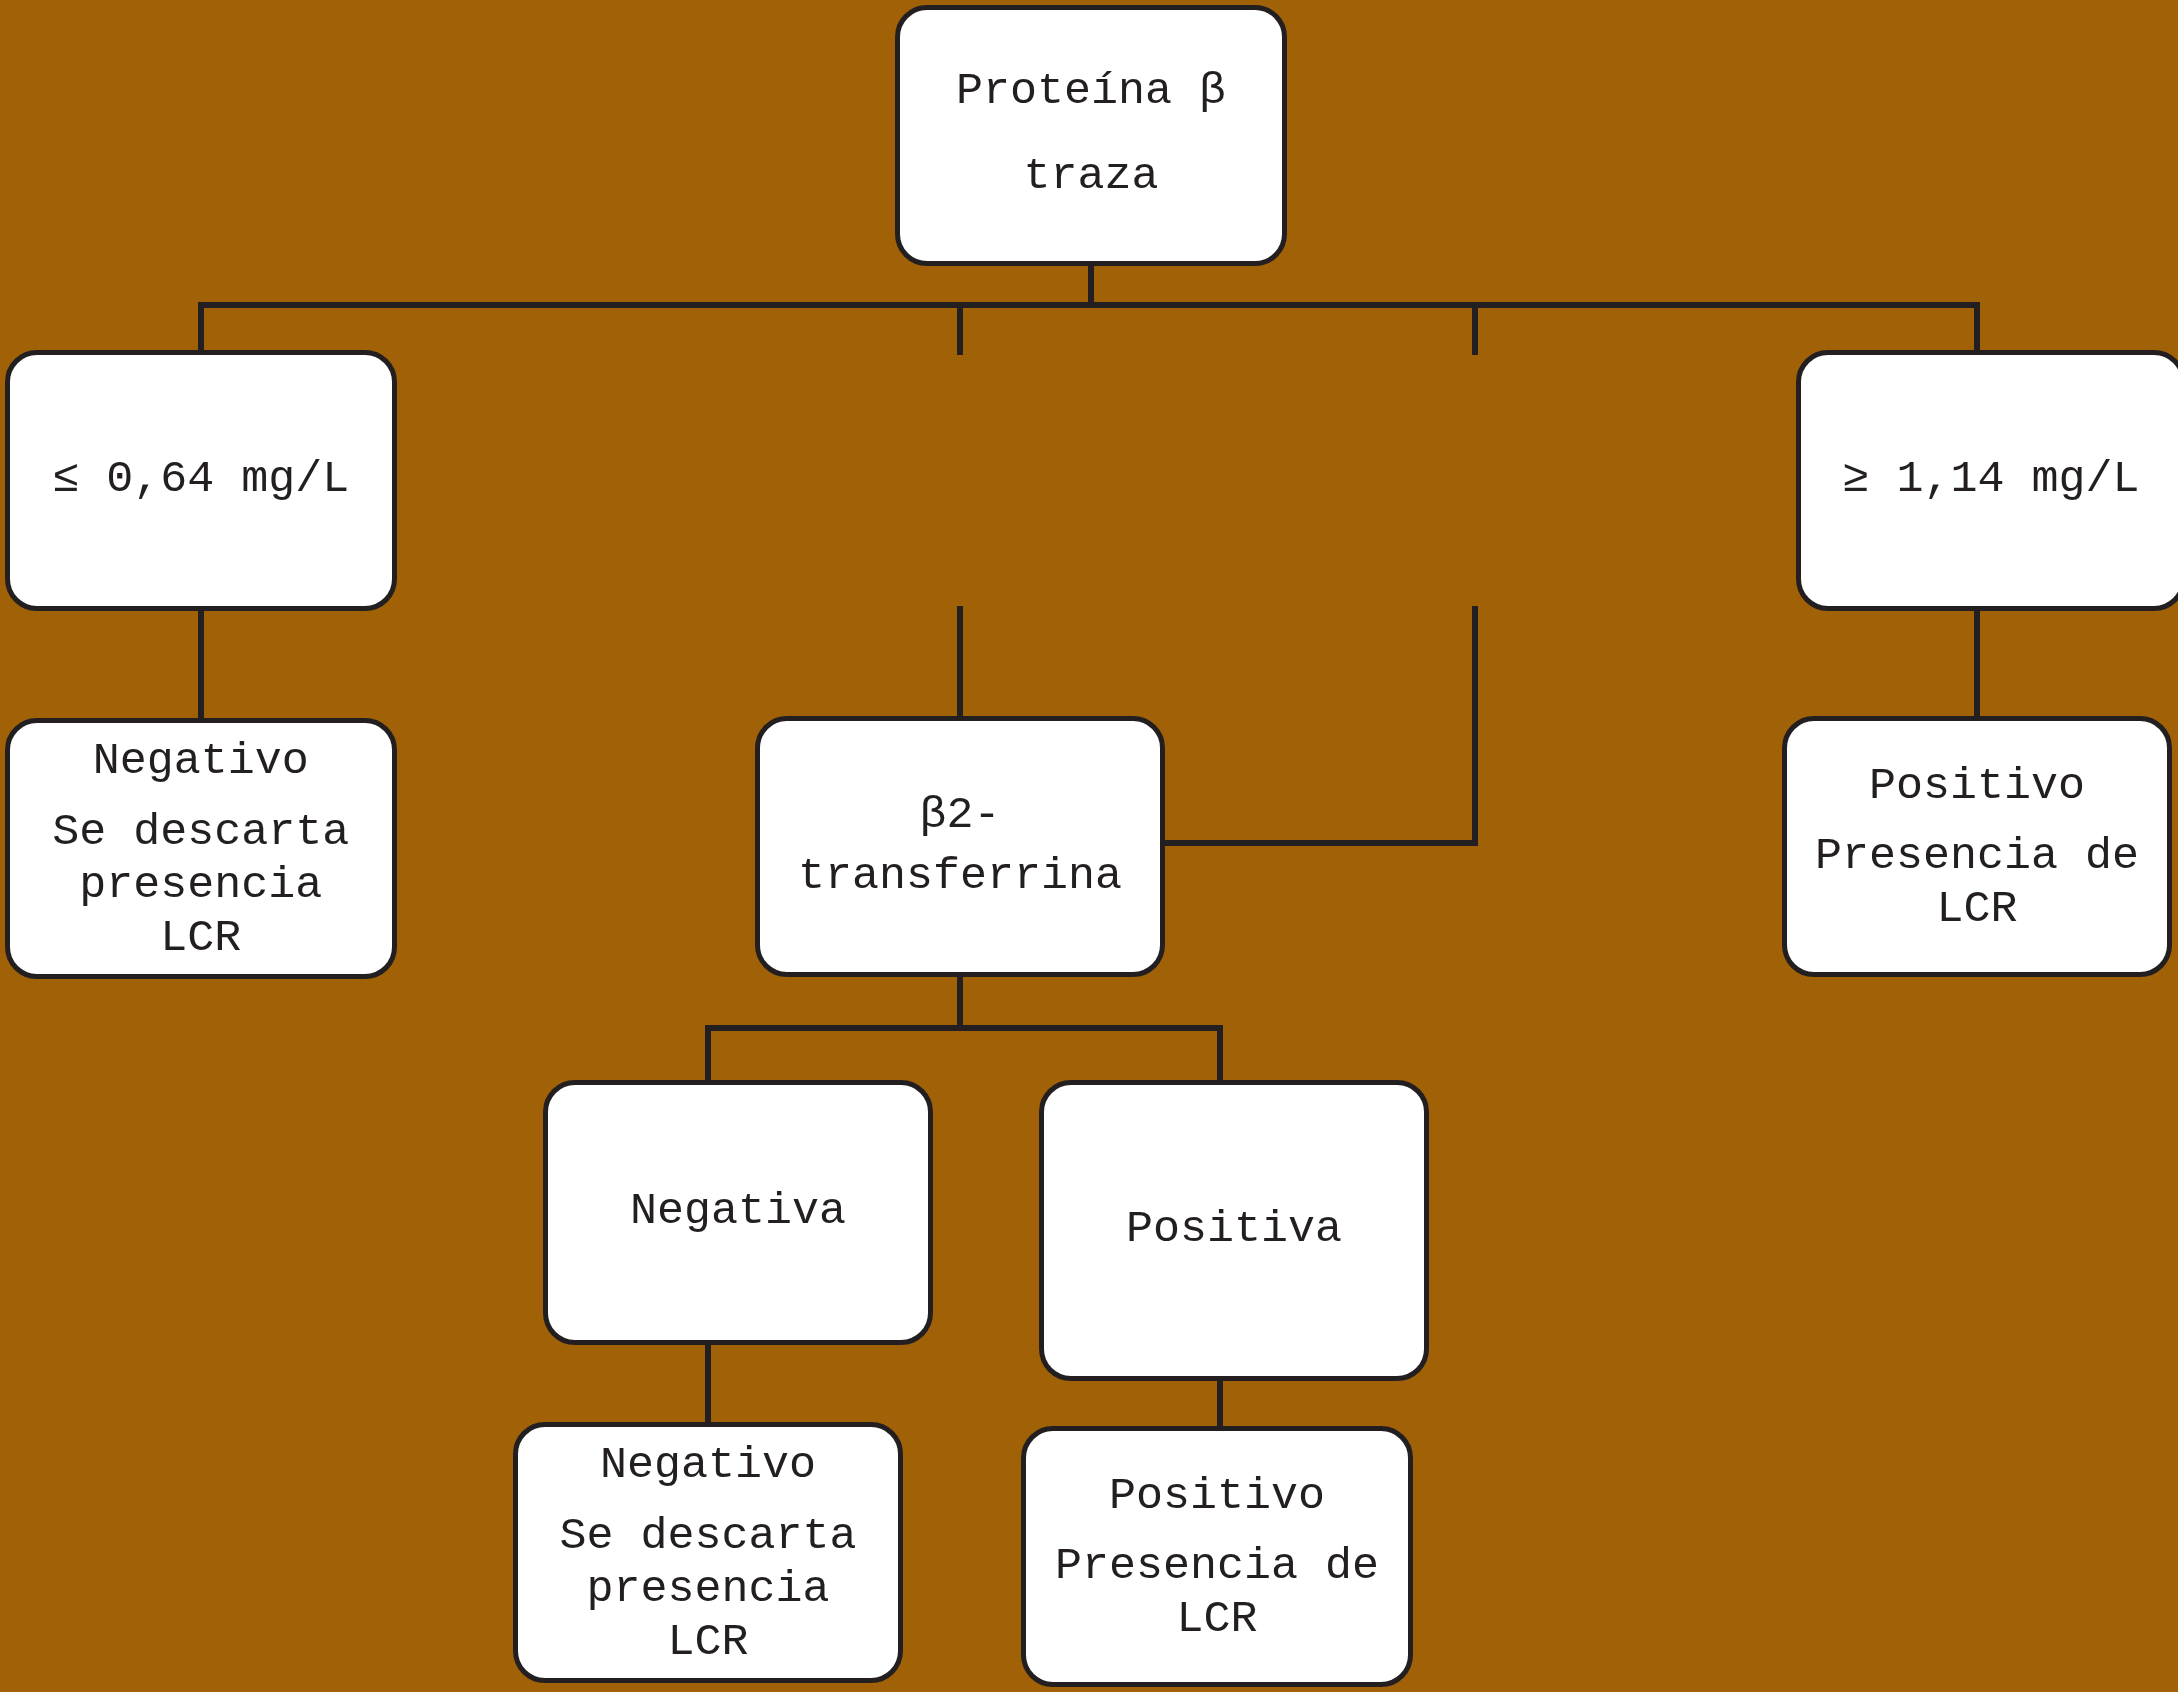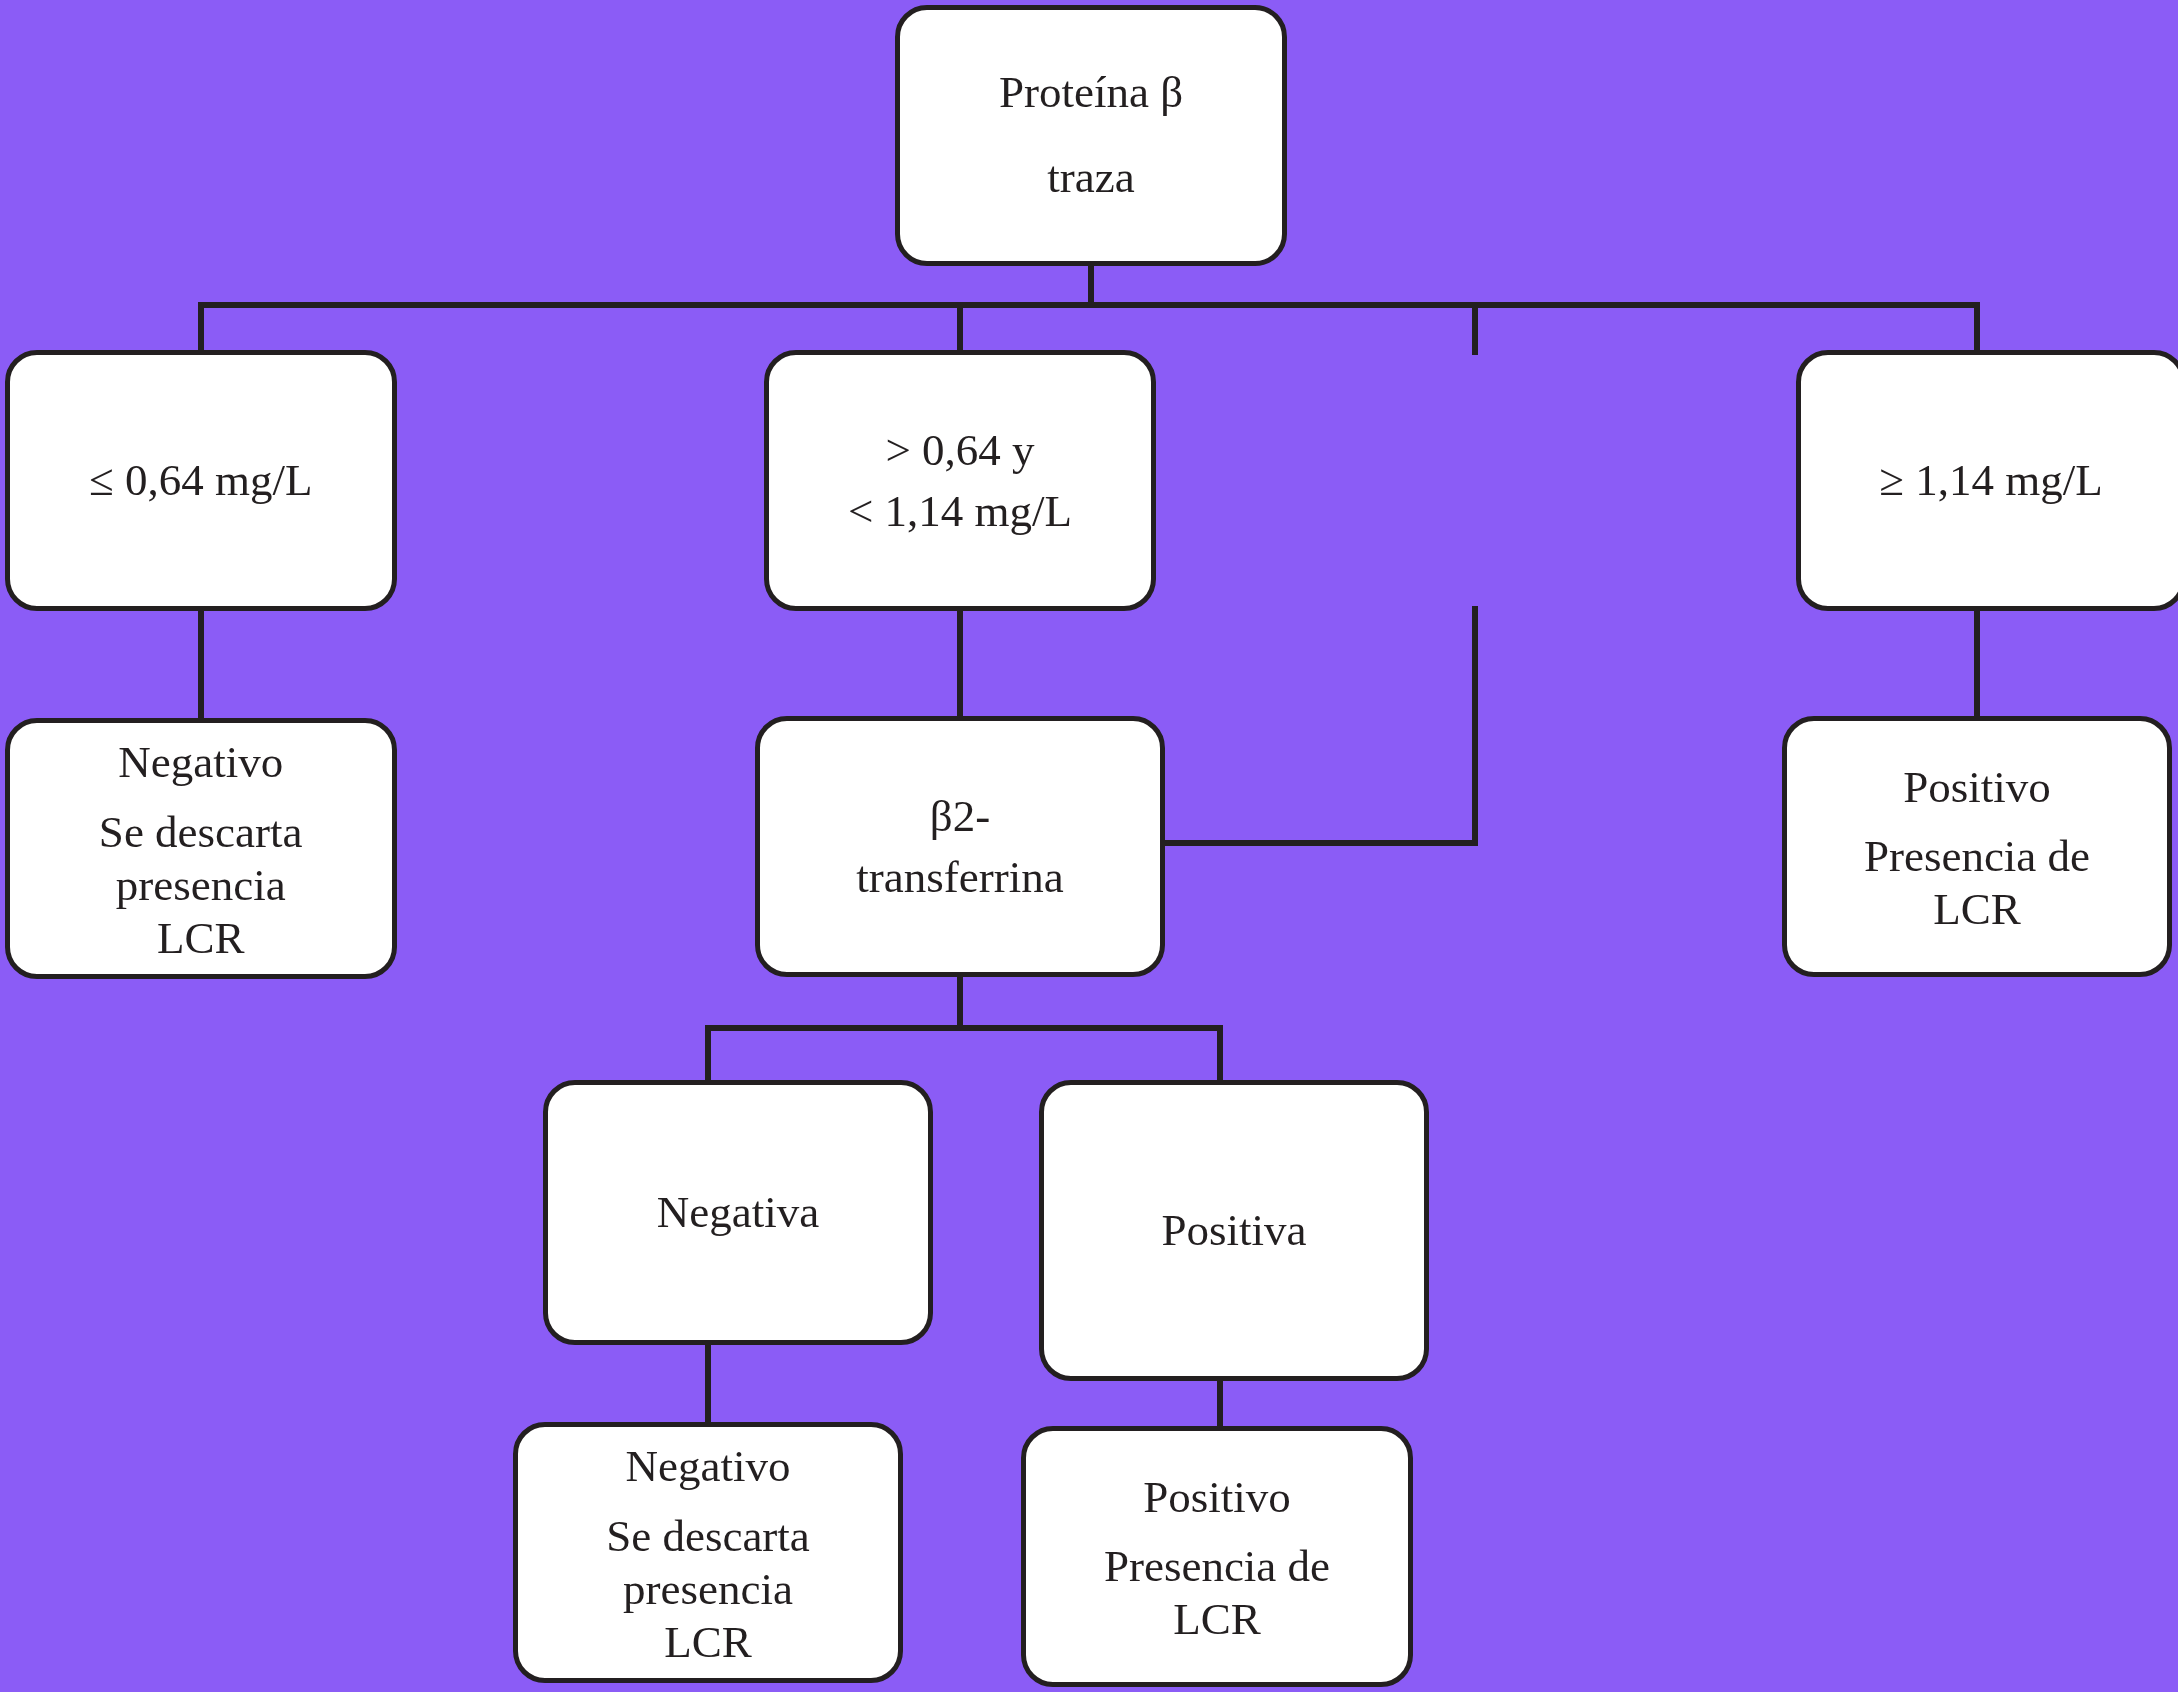--- a/index.html
+++ b/index.html
@@ -1,22 +1,22 @@
 <!DOCTYPE html>
 <html style="font-size:15px"><head>
 <meta charset="utf-8">
 <style>
   :root { --ink: #231f20; }
   html, body { margin: 0; padding: 0; background: #ffffff; }
   #canvas {
     position: relative;
     width: 2179px;
     height: 1693px;
-    background: #8b5cf6;
-    font-family: Liberation Serif, serif;
+    background: #a16207;
+    font-family: Liberation Mono, monospace;
     color: var(--ink);
   }
   .node {
     position: absolute;
     box-sizing: border-box;
     border: 5.6px solid var(--ink);
     border-radius: 32px;
     background: #ffffff;
     display: flex;
     flex-direction: column;
@@ -92,24 +92,20 @@
 
   <div class="node" id="n-root">
     <div class="label">Proteína β</div>
     <div class="label gap-line">traza</div>
   </div>
 
   <div class="node" id="n-le">
     <div class="label">≤ 0,64 mg/L</div>
   </div>
 
-  <div class="node" id="n-mid">
-    <div class="label">&gt; 0,64 y
-&lt; 1,14 mg/L</div>
-  </div>
 
 
   <div class="node" id="n-ge">
     <div class="label">≥ 1,14 mg/L</div>
   </div>
 
   <div class="node" id="n-neg1">
     <div class="label">Negativo</div>
     <div class="subtitle">Se descarta
 presencia

